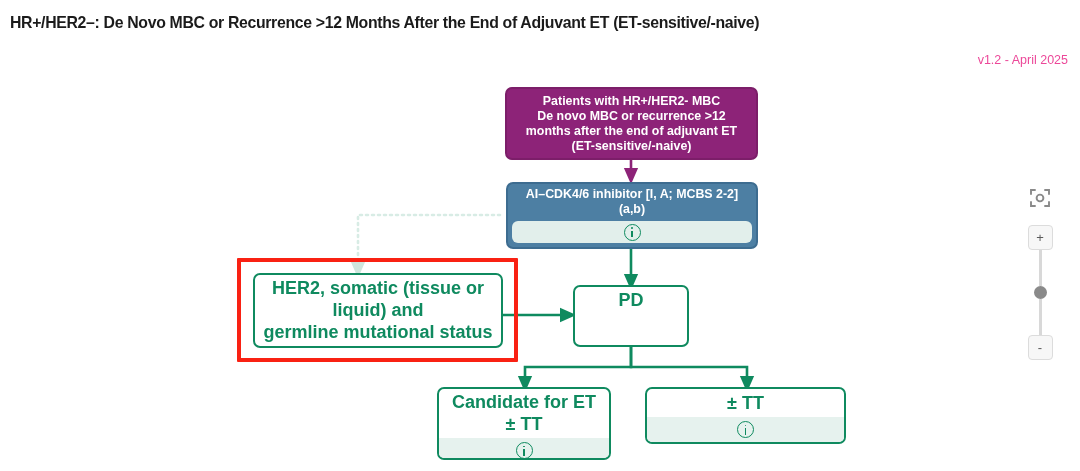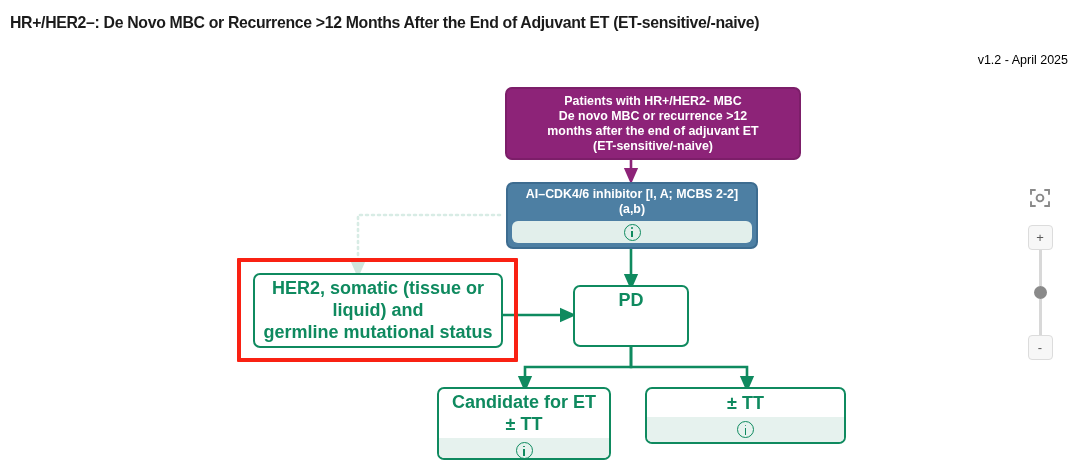--- a/index.html
+++ b/index.html
@@ -30,21 +30,21 @@
     white-space: nowrap;
     font-stretch: condensed;
     transform: scaleX(0.96);
     transform-origin: left center;
   }
   .version-label {
     position: absolute;
     right: 12px;
     top: 53px;
     font-size: 12.5px;
-    color: #000000;
+    color: #ec4899;
     white-space: nowrap;
   }
 
   
   .canvas {
     position: absolute;
     left: 0;
     top: 72px;
     width: 1080px;
     height: 399px;
@@ -232,21 +232,21 @@
       <line x1="631" y1="177" x2="631" y2="210" stroke="#0f8a5f" stroke-width="2.6" marker-end="url(#arrow-green)"></line>
 
       <polyline points="500,143 358,143 358,197" fill="none" stroke="#d8ece5" stroke-width="2.6" stroke-dasharray="2 4" stroke-linecap="round" marker-end="url(#arrow-faint)"></polyline>
 
       <line x1="503" y1="243" x2="568" y2="243" stroke="#0f8a5f" stroke-width="2.6" marker-end="url(#arrow-green)"></line>
 
       <polyline points="631,275 631,295 525,295 525,312" fill="none" stroke="#0f8a5f" stroke-width="2.6" marker-end="url(#arrow-green)"></polyline>
       <polyline points="631,275 631,295 747,295 747,312" fill="none" stroke="#0f8a5f" stroke-width="2.6" marker-end="url(#arrow-green)"></polyline>
     </svg>
 
-    <div class="node node--purple" style="left:505px; top:15px; width:296px; height:73px;justify-content:flex-end;">
+    <div class="node node--purple" style="left:505px; top:15px; width:253px; height:73px;justify-content:flex-end;">
       <div class="node-title">
         <span>
           <span>Patients with HR+/HER2- MBC</span><br>
           <span>De novo MBC or recurrence &gt;12</span><br>
           <span>months after the end of adjuvant ET</span><br>
           <span>(ET-sensitive/-naive)</span>
         </span>
       </div>
     </div>
 

